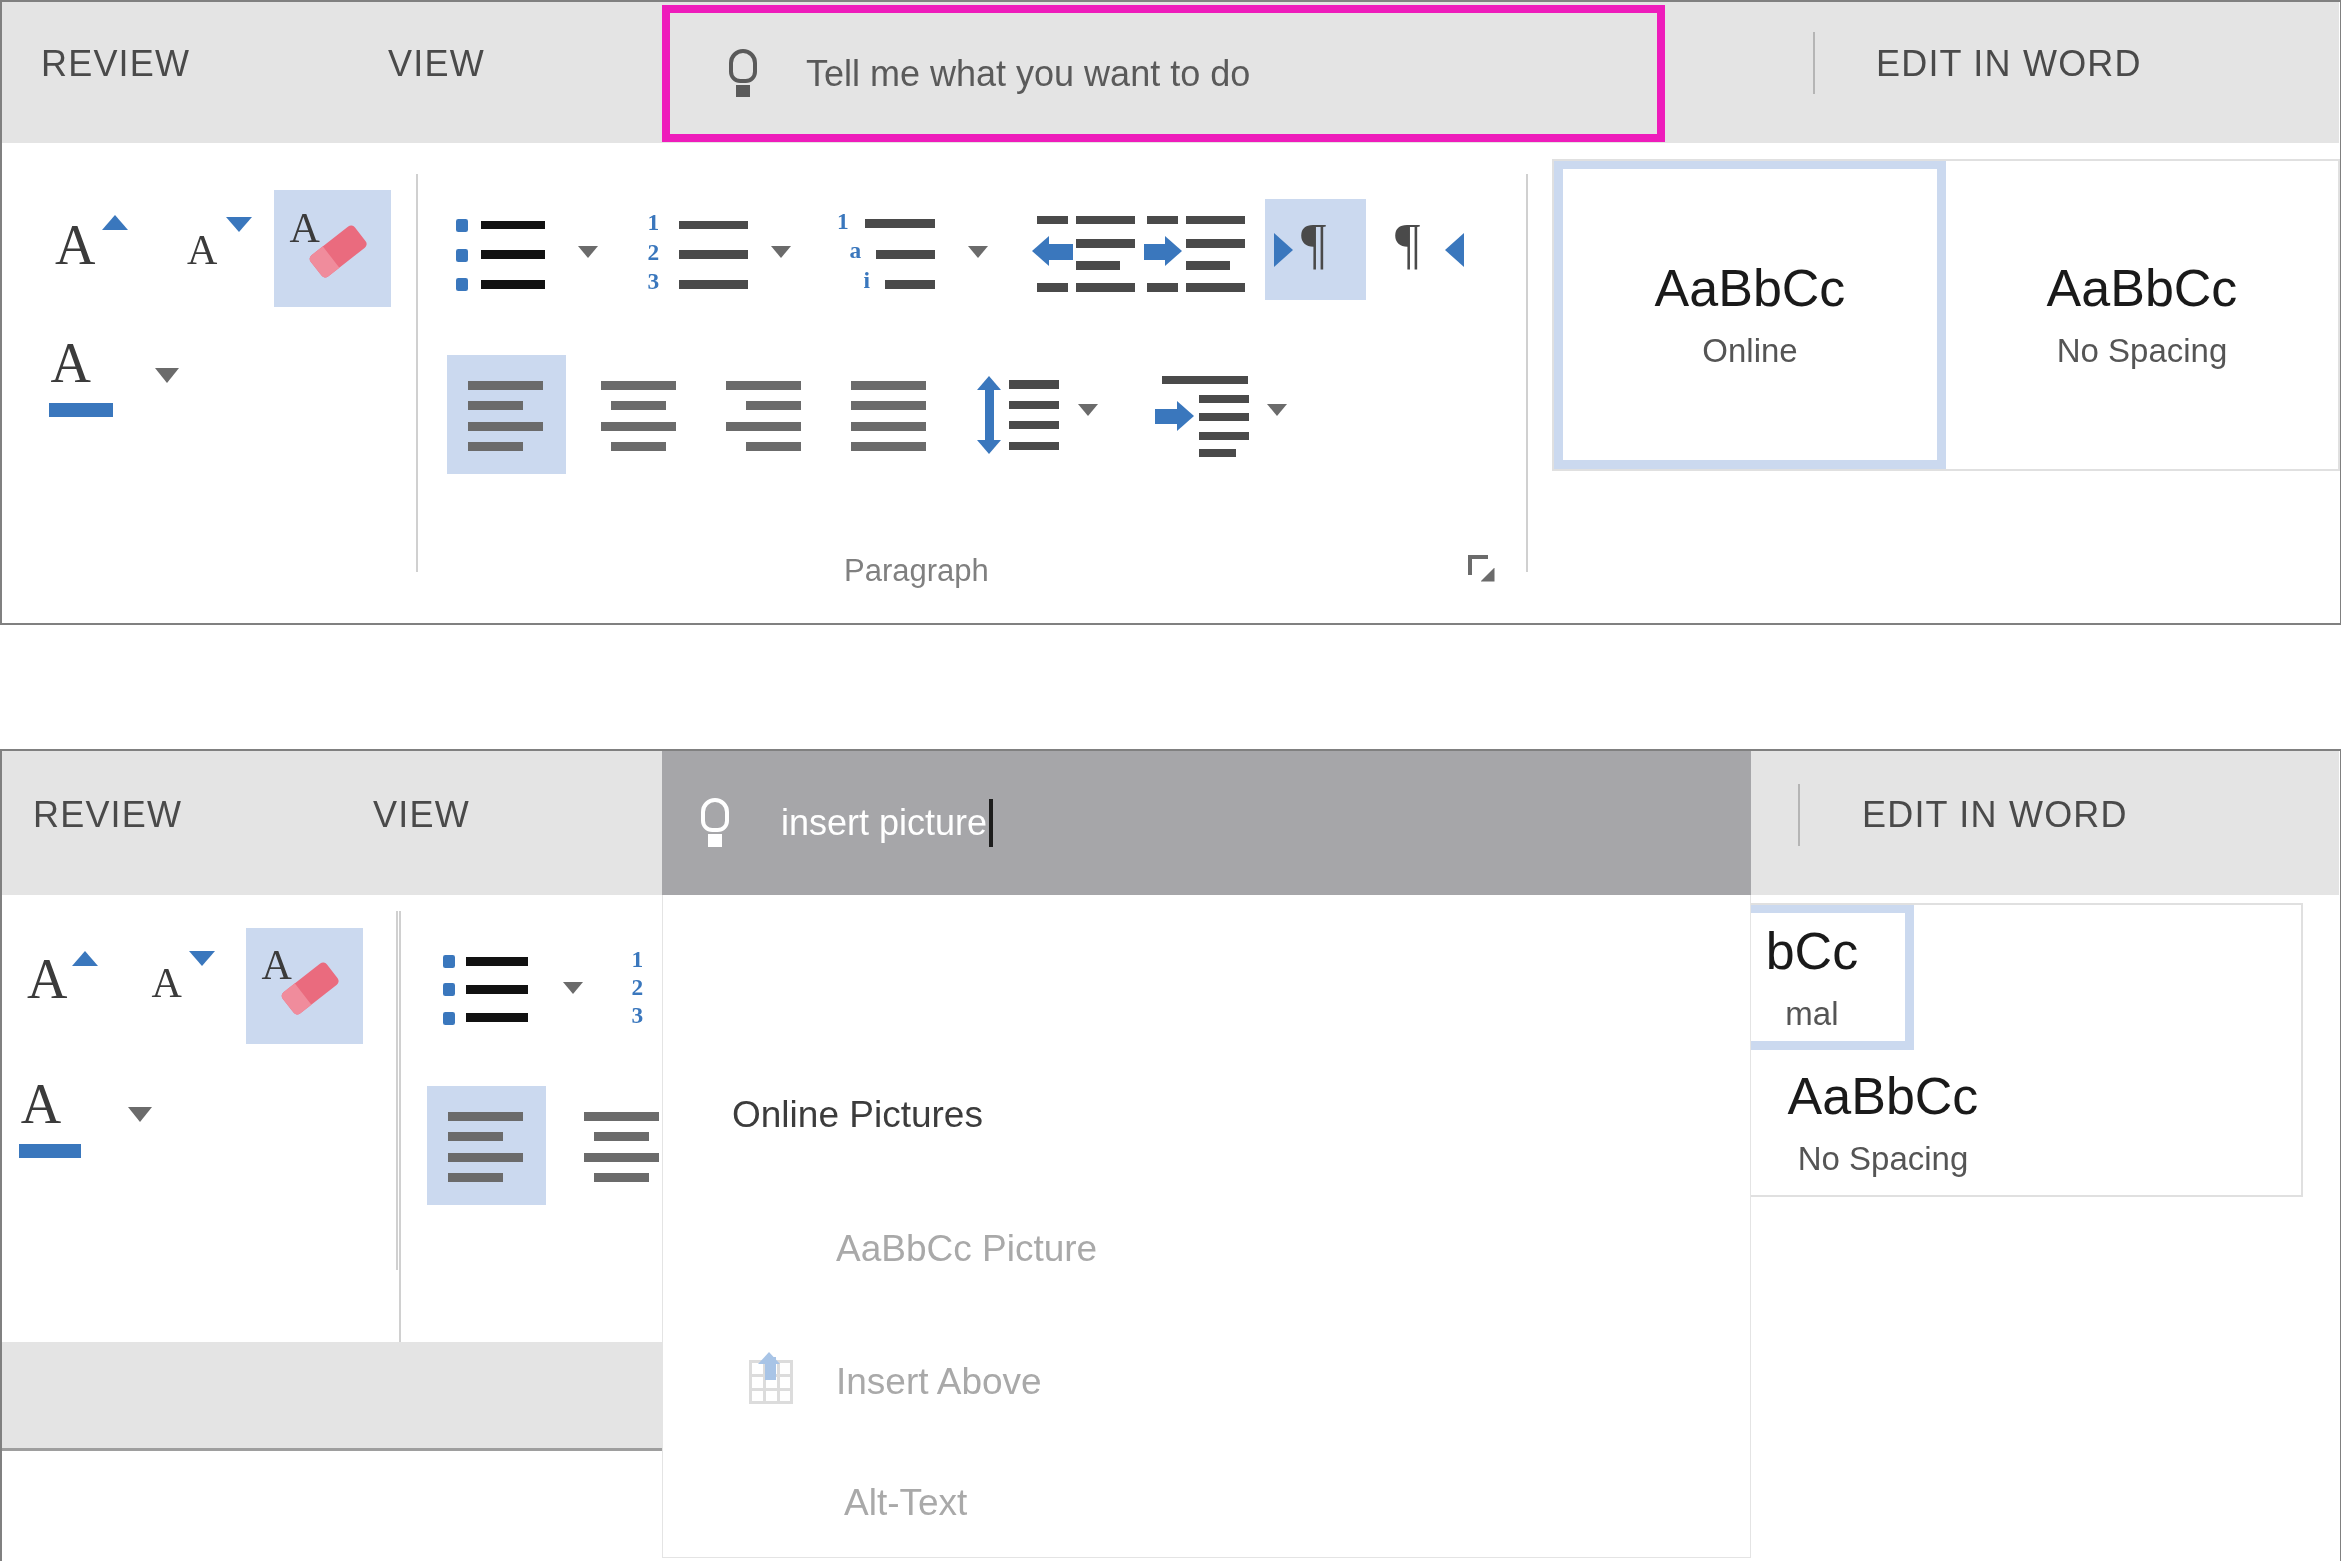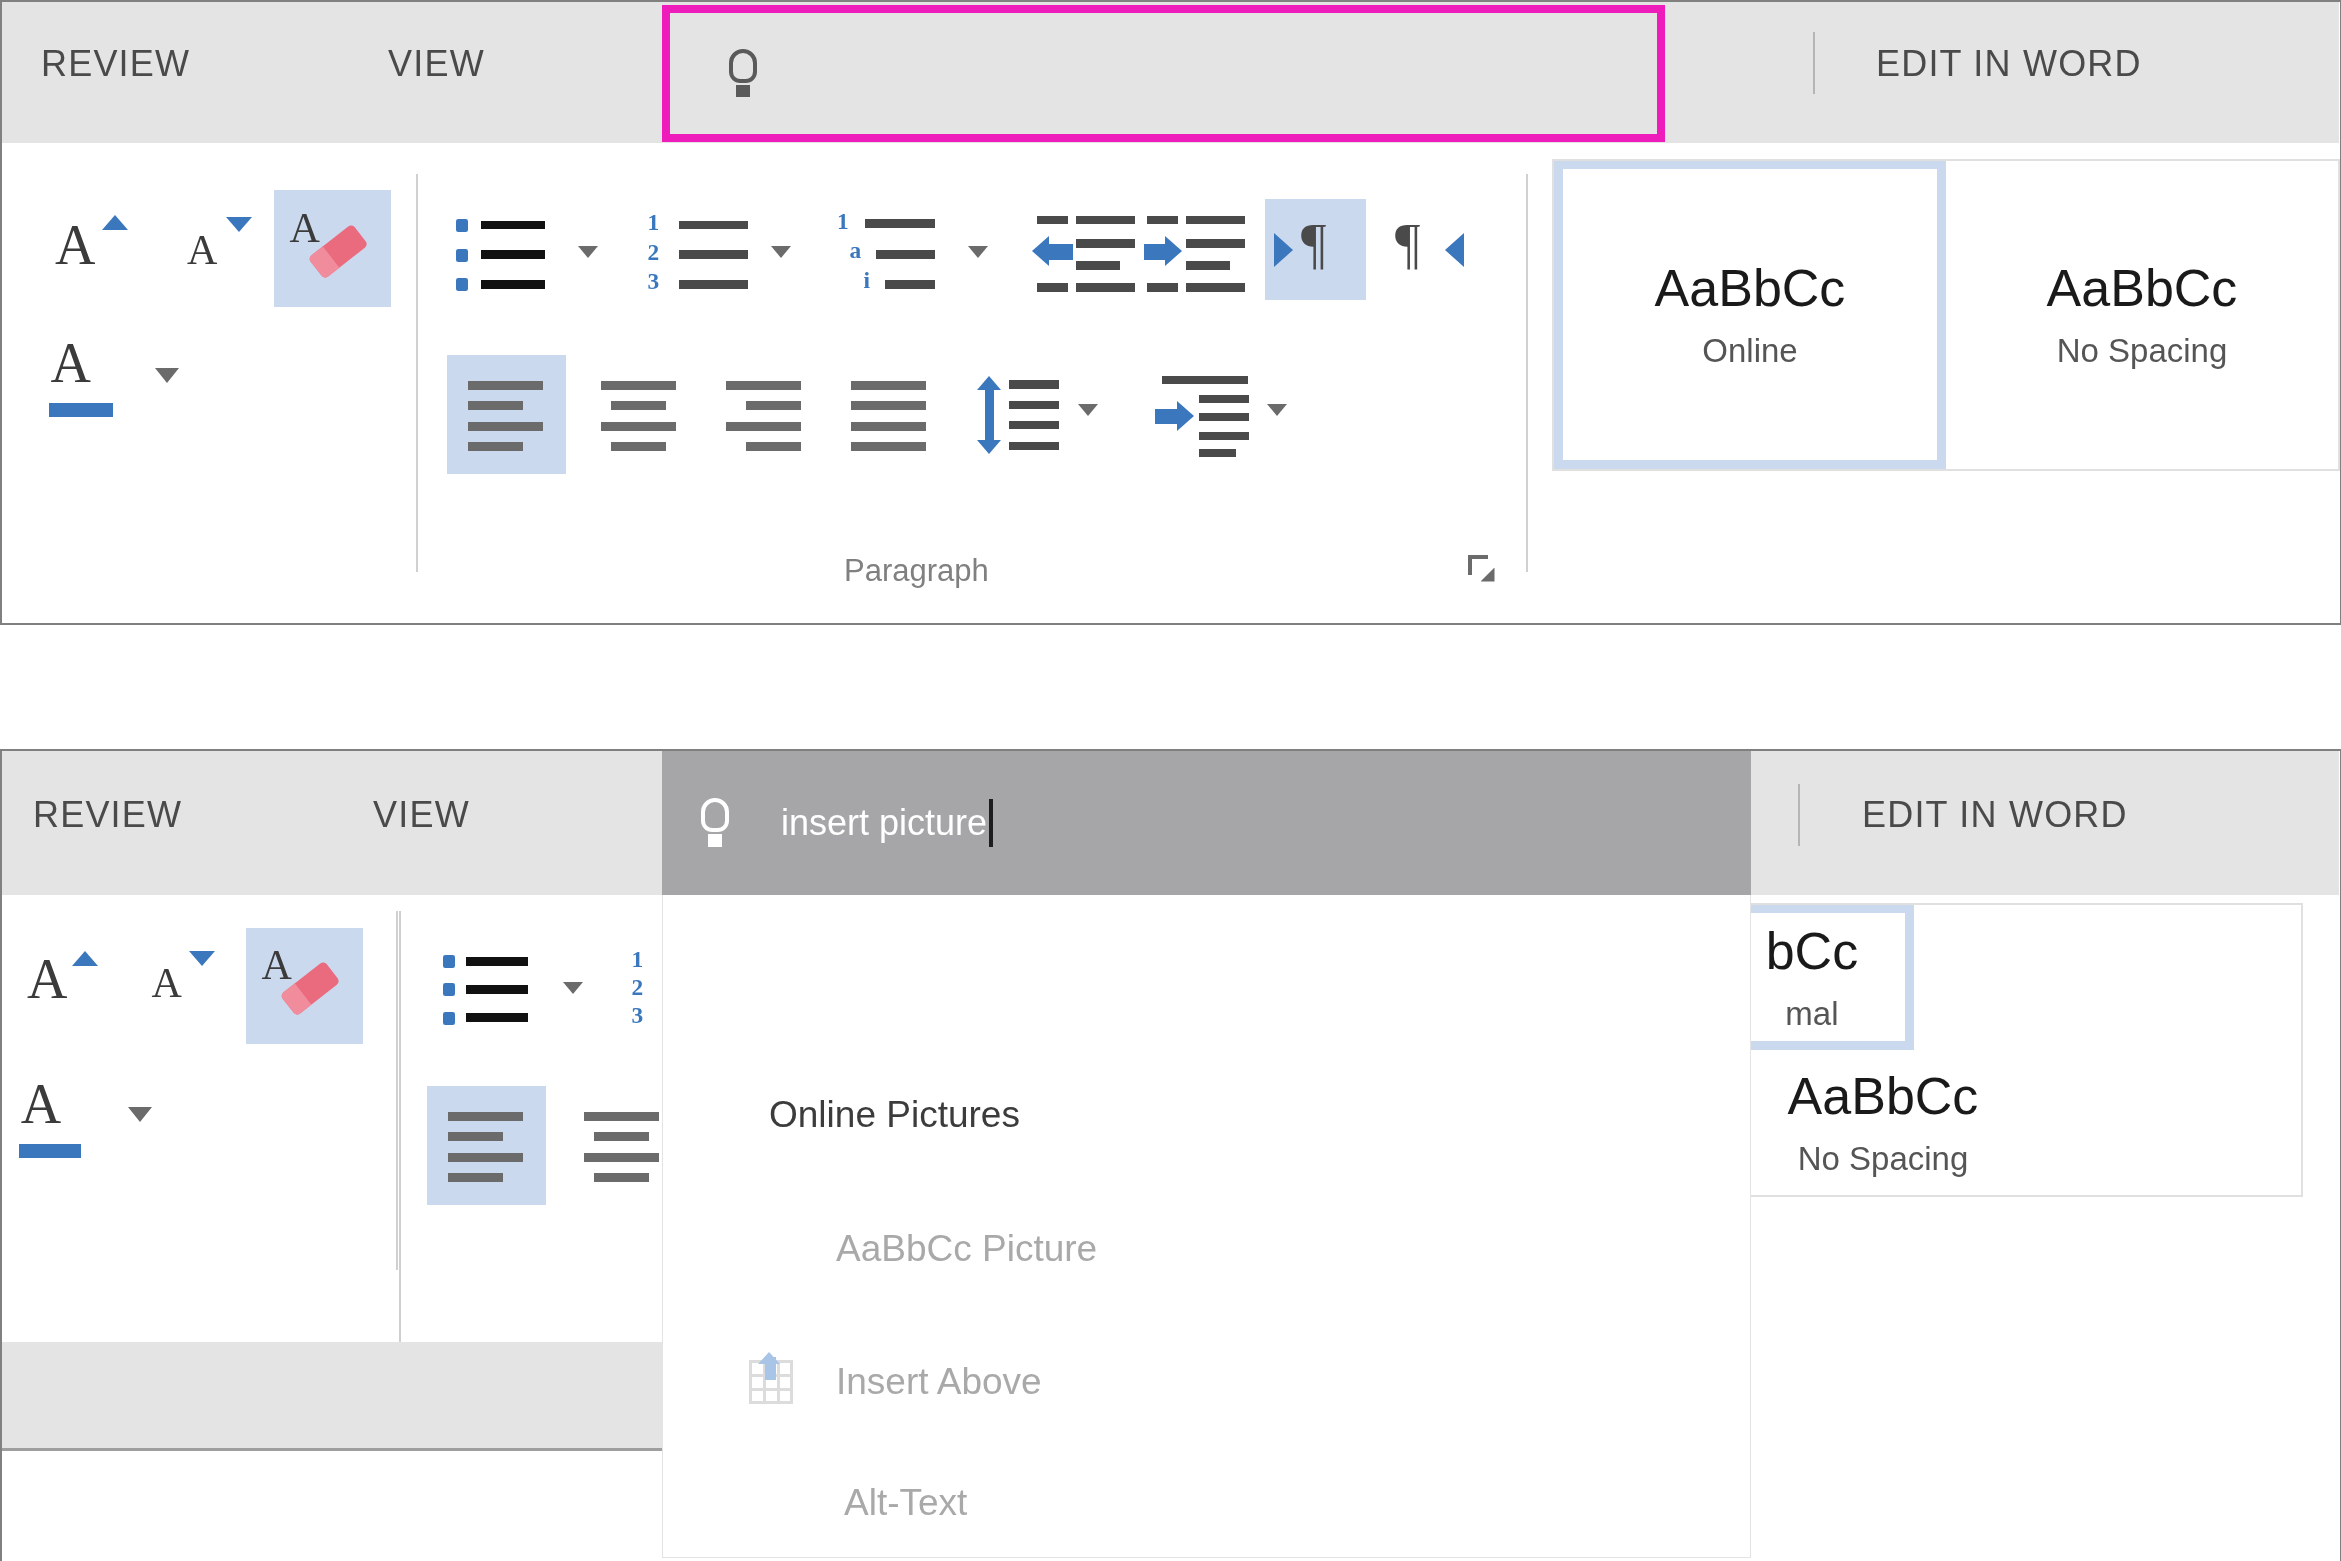--- a/index.html
+++ b/index.html
@@ -216,20 +216,21 @@
 
     <div class="ribbon-tabs" style="position:absolute; left:0; top:0; width:2337px; height:141px;">
       <div class="tab" style="position:absolute; left:39px; top:41px;">REVIEW</div>
       <div class="tab" style="position:absolute; left:386px; top:41px;">VIEW</div>
 
       <div class="tellme-outline" style="left:660px; top:3.1px; width:1003px; height:137px;">
         <div class="bulb" style="margin-left:55px;">
           <div class="glass"></div>
             <div class="neck"></div>
         </div>
+        <div class="tellme-text" style="margin-left:45px;">Tell me what you want to do</div>
       </div>
 
       <div class="tab-sep" style="position:absolute; left:1811px; top:30px;"></div>
       <div class="tab" style="position:absolute; left:1874px; top:41px;">EDIT IN WORD</div>
     </div>
 
     <div class="ribbon-body" style="left:0; top:141px; width:2337px; height:479px;">
 
       <div class="btn" style="left:39px; top:55px; width:101px; height:101px;">
         <div style="position:relative;width:101px;height:101px;">
@@ -551,21 +552,21 @@
             <div class="sample">AaBbCc</div>
             <div class="stylename">No Spacing</div>
           </div>
         </div>
       </div>
 
       <div class="dropdown" style="left:660px; top:0px; width:1089px; height:663px;">
 
 
         <div class="menu-item" style="position:absolute; left:0; top:153px; width:1086px; height:133px;">
-          <div class="menu-label" style="margin-left:106px;">Online Pictures</div>
+          <div class="menu-label" style="margin-left:69px;">Online Pictures</div>
         </div>
 
         <div class="menu-item" style="position:absolute; left:0; top:287px; width:1086px; height:133px;">
           <div class="menu-label disabled" style="margin-left:173px;">AaBbCc Picture</div>
         </div>
 
         <div class="menu-item" style="position:absolute; left:0; top:420px; width:1086px; height:133px;">
           <div class="tbl-icon" style="left:86px; top:45px;">
             <div class="frame"></div>
             <div class="g" style="left:0; top:14px; width:44px; height:3.1px;"></div>

